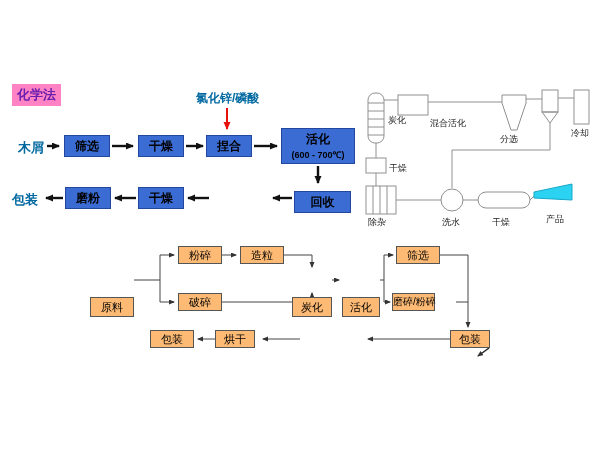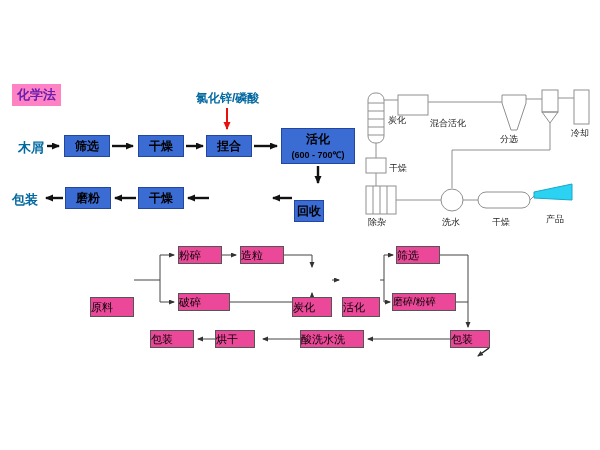--- a/index.html
+++ b/index.html
@@ -20,21 +20,21 @@
   }
   .activation .temp { font-size:9px; font-weight:bold;text-align:center; }
   .redtext { position:absolute; color:#0369a1; font-weight:bold; font-size:13px; white-space:nowrap; }
   .method {
     position:absolute; background:#ff82c4; color:#6b1fae; font-weight:bold;
     font-size:13px; padding:2px 5px;text-align:right;
   }
   .eqlabel { position:absolute; font-size:9px; color:#222; white-space:nowrap; }
   .wbox {
     position:absolute; height:18px; line-height:16px; border:1px solid #555;
-    background:#ec4899; font-size:11px; color:#000; white-space:nowrap;
+    background:#fdba74; font-size:11px; text-align:center; color:#000; white-space:nowrap;
   }
   .h20 { height:20px; line-height:18px;margin-top:27px; }
 </style>
 </head>
 <body>
 
 <div class="canvas">
 
   <svg class="overlay" viewBox="0 0 600 450">
     <defs>
@@ -116,41 +116,40 @@
   <div class="redtext" style="left:18px;top:139px">木屑</div>
 
   <div class="bluebox" style="left:64px;top:135px;width:46px">筛选</div>
   <div class="bluebox" style="left:138px;top:135px;width:46px">干燥</div>
   <div class="bluebox" style="left:206px;top:135px;width:46px">捏合</div>
   <div class="bluebox activation" style="left:281px;top:128px;width:74px">
     <span>活化</span>
     <span class="temp">(600 - 700℃)</span>
   </div>
 
-  <div class="bluebox" style="left:294px;top:200px;width:30px">回收</div>
+  <div class="bluebox" style="left:294px;top:191px;width:57px">回收</div>
   <div class="bluebox" style="left:138px;top:187px;width:46px">干燥</div>
   <div class="bluebox" style="left:65px;top:187px;width:46px">磨粉</div>
   <div class="redtext" style="left:12px;top:191px">包装</div>
 
   <div class="eqlabel" style="left:388px;top:114px">炭化</div>
   <div class="eqlabel" style="left:430px;top:117px">混合活化</div>
   <div class="eqlabel" style="left:500px;top:133px">分选</div>
   <div class="eqlabel" style="left:571px;top:127px">冷却</div>
   <div class="eqlabel" style="left:389px;top:162px">干燥</div>
   <div class="eqlabel" style="left:368px;top:216px">除杂</div>
   <div class="eqlabel" style="left:442px;top:216px">洗水</div>
   <div class="eqlabel" style="left:492px;top:216px">干燥</div>
   <div class="eqlabel" style="left:546px;top:213px">产品</div>
 
   <div class="wbox h20" style="left:90px;top:270px;width:44px">原料</div>
   <div class="wbox" style="left:178px;top:246px;width:44px">粉碎</div>
   <div class="wbox" style="left:240px;top:246px;width:44px">造粒</div>
-  <div class="wbox" style="left:178px;top:293px;width:52px">破碎</div>
+  <div class="wbox" style="left:178px;top:293px;width:44px">破碎</div>
   <div class="wbox h20" style="left:292px;top:270px;width:40px">炭化</div>
   <div class="wbox h20" style="left:342px;top:270px;width:38px">活化</div>
   <div class="wbox" style="left:396px;top:246px;width:44px">筛选</div>
-  <div class="wbox" style="left:392px;top:293px;width:64px;font-size:10px">磨碎/粉碎</div>
+  <div class="wbox" style="left:392px;top:293px;width:43px;font-size:10px">磨碎/粉碎</div>
   <div class="wbox" style="left:450px;top:330px;width:40px">包装</div>
-  <div class="wbox" style="left:300px;top:330px;width:64px">酸洗水洗</div>
   <div class="wbox" style="left:215px;top:330px;width:40px">烘干</div>
   <div class="wbox" style="left:150px;top:330px;width:44px">包装</div>
 
 </div>
 
 </body></html>

